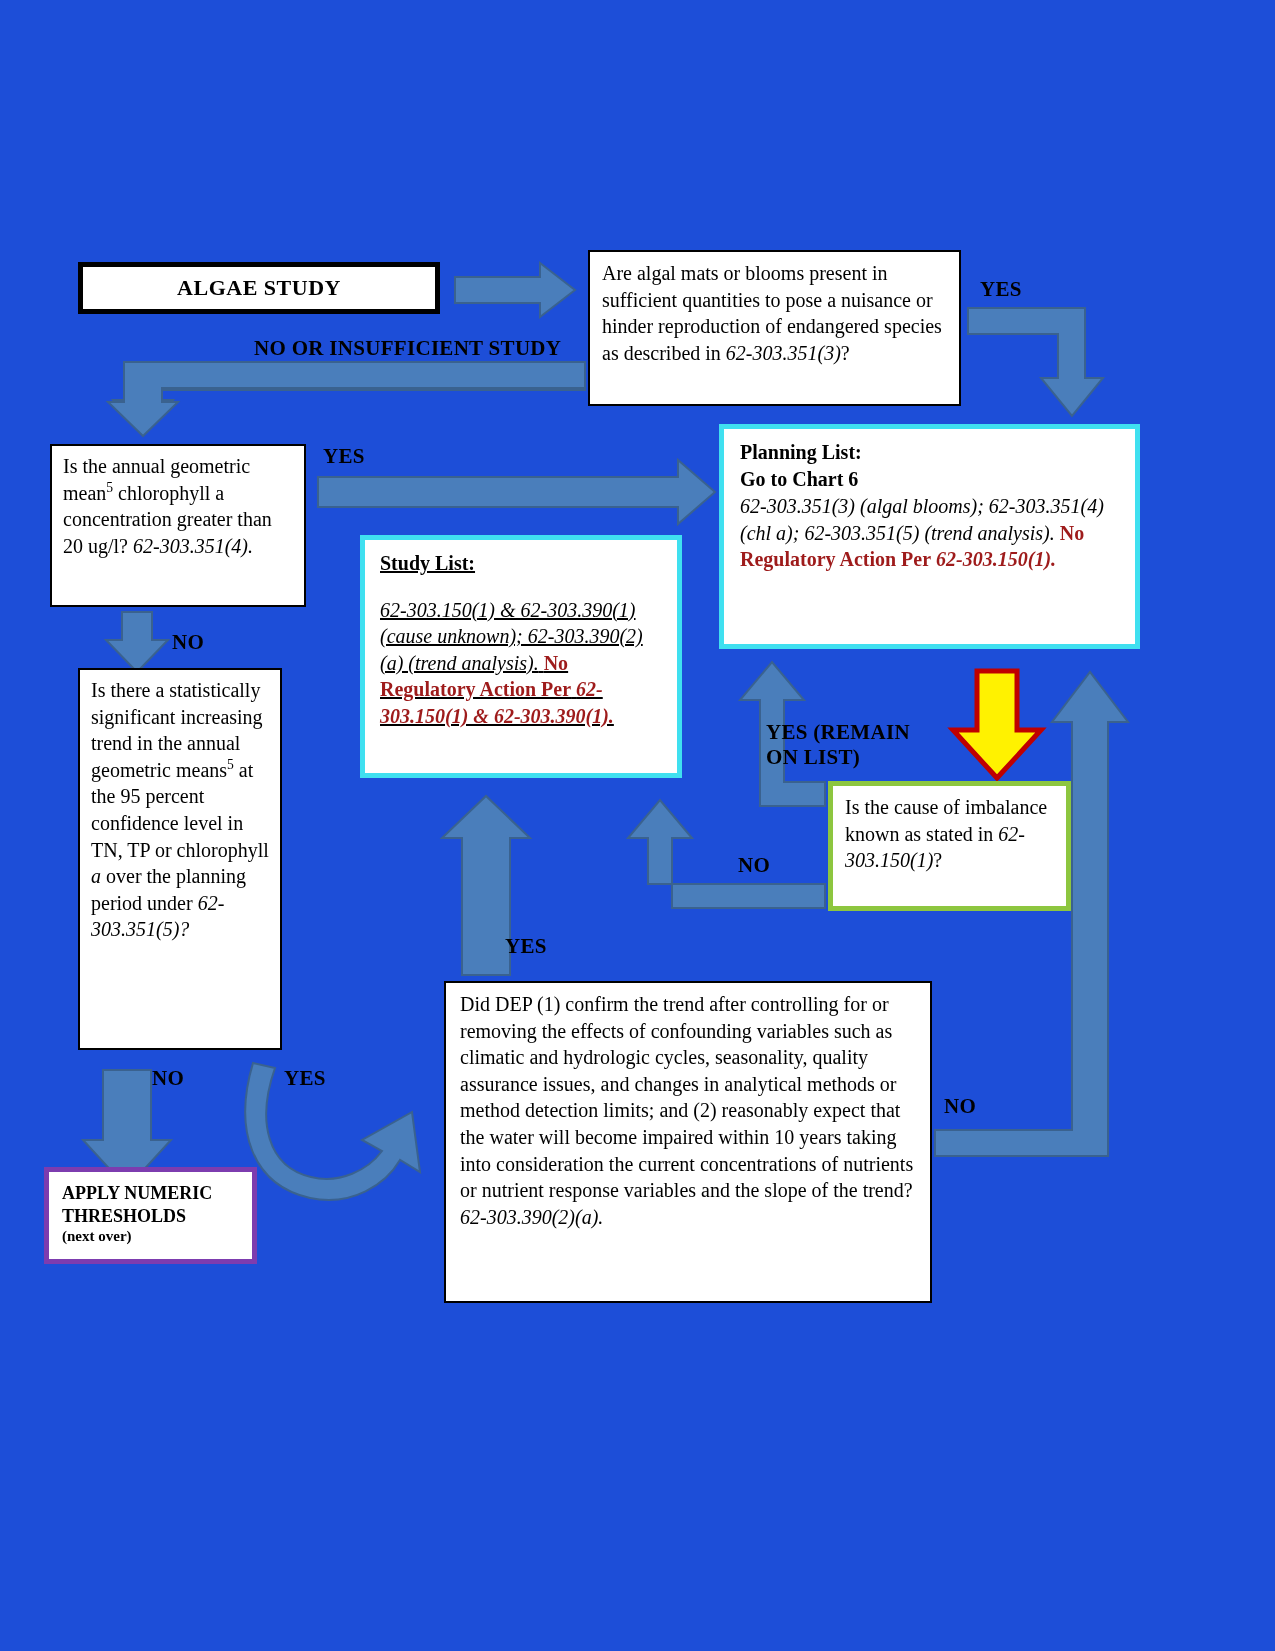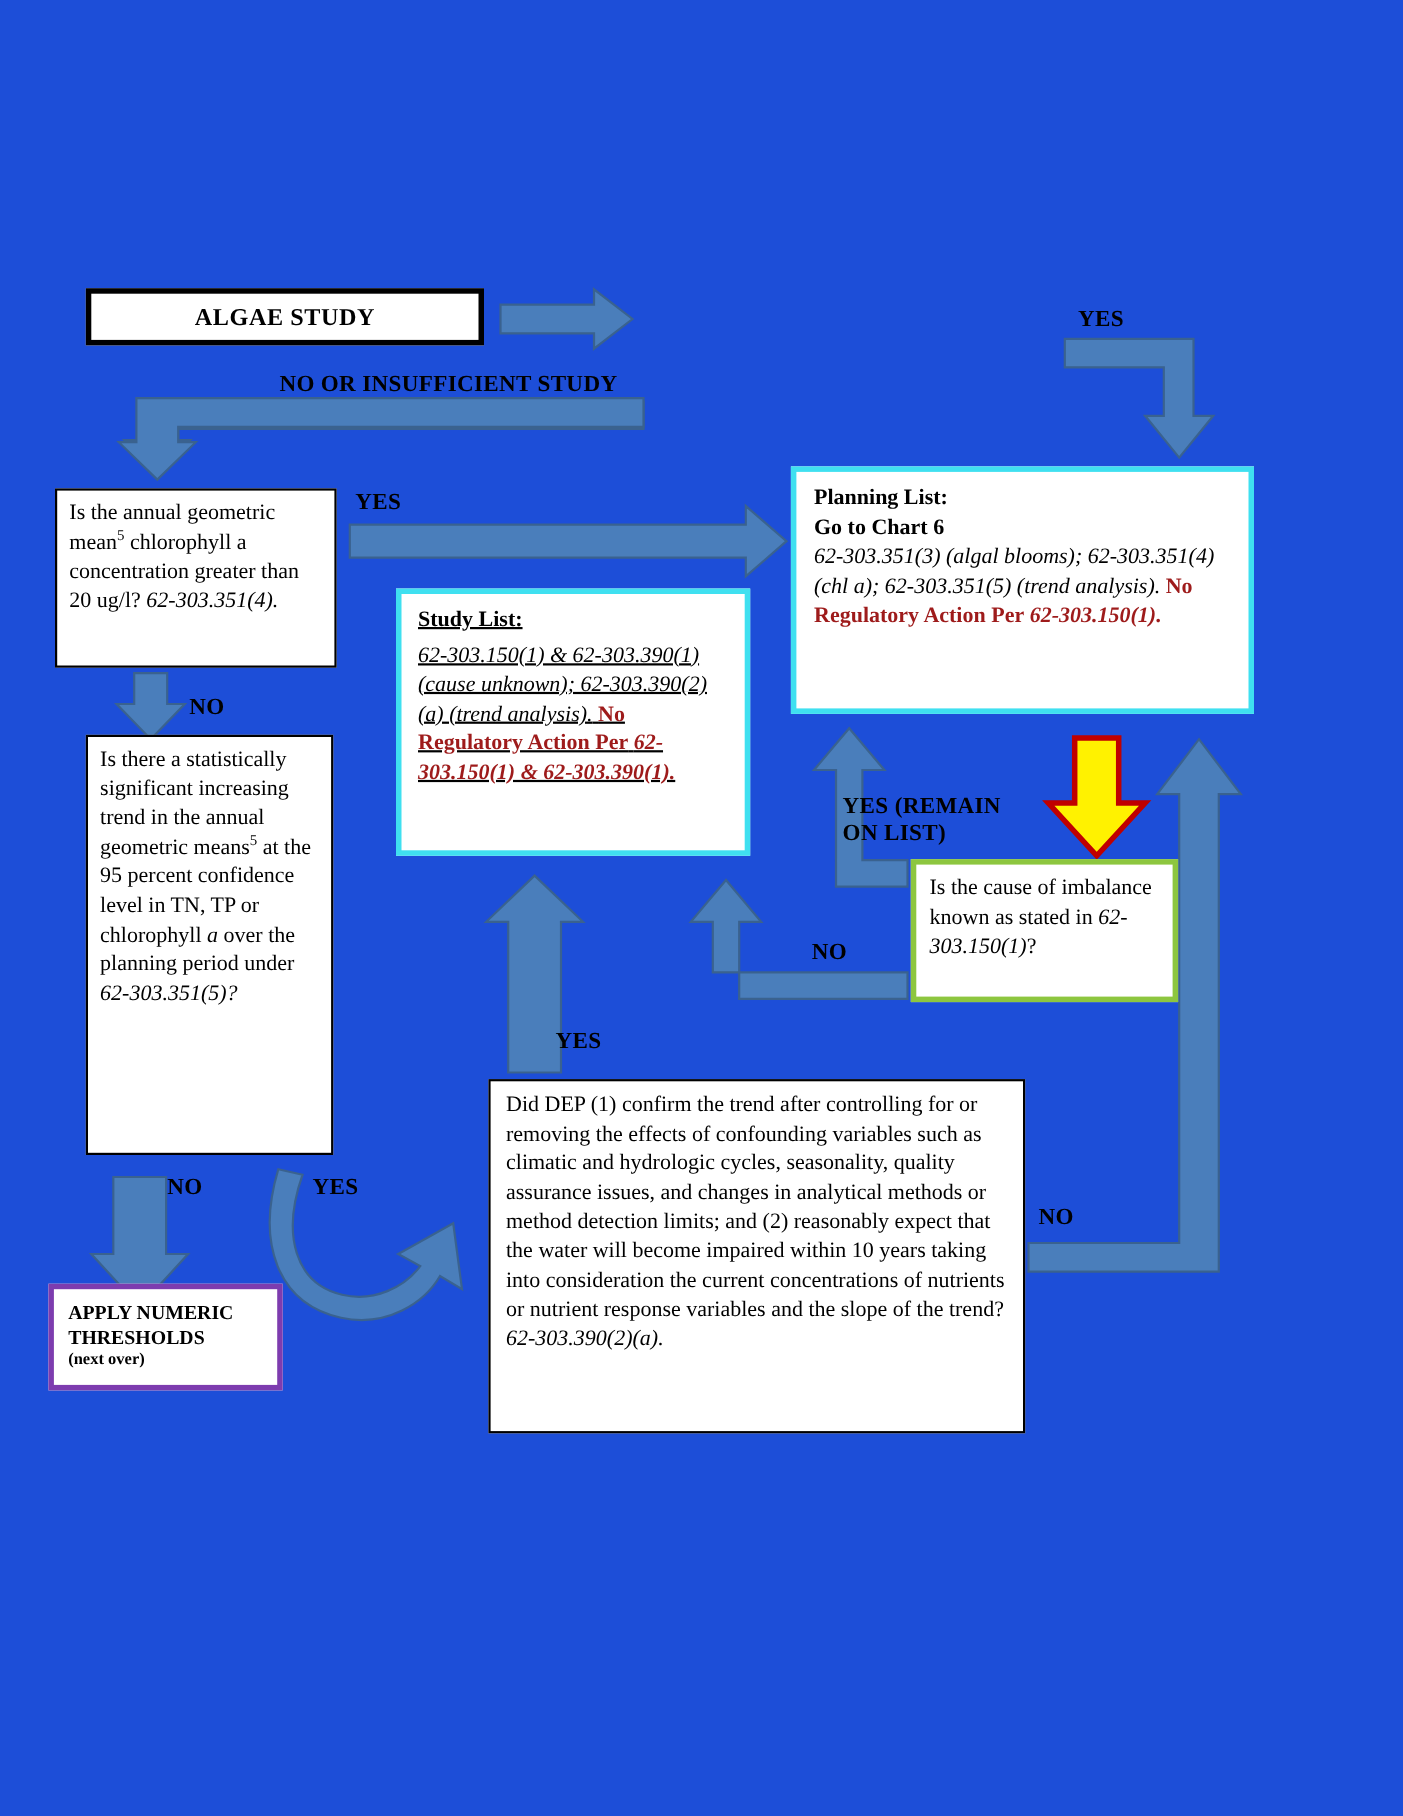--- a/index.html
+++ b/index.html
@@ -63,47 +63,52 @@
 
     <path class="ar" d="M935,1130 L1072,1130 L1072,722 L1052,722 L1090,672 L1128,722 L1108,722 L1108,1156 L935,1156 Z"></path>
 
     <polygon class="ar-y" points="977,671 1017,671 1017,730 1041,730 997,778 953,730 977,730"></polygon>
   </svg>
 
   <div class="box b-thick" style="left:78px;top:262px;width:362px;height:52px;display:flex;align-items:center;justify-content:center;">
     <span class="txt bold" style="font-size:22px;letter-spacing:.5px;">ALGAE STUDY</span>
   </div>
 
+  <div class="box b-black" style="left:588px;top:250px;width:373px;height:156px;padding:8px 12px;">
+    <div class="txt">
+      <span>Are algal mats or blooms present in sufficient quantities to pose a nuisance or hinder reproduction of endangered species as described in </span><span class="ital">62-303.351(3)</span><span>?</span>
+    </div>
+  </div>
 
   <div class="box b-cyan" style="left:719px;top:424px;width:421px;height:225px;padding:10px 16px;">
     <div class="txt bold">Planning List:</div>
     <div class="txt bold">Go to Chart 6</div>
     <div class="txt" style="margin-top:1px;">
       <span class="ital">62-303.351(3) (algal blooms); 62-303.351(4) (chl a); 62-303.351(5) (trend analysis).</span>
       <span class="red">No Regulatory Action Per</span>
       <span class="redi">62-303.150(1).</span>
     </div>
   </div>
 
   <div class="box b-black" style="left:50px;top:444px;width:256px;height:163px;padding:7px 11px;">
     <div class="txt">
       <span>Is the annual geometric mean</span><sup>5</sup><span> chlorophyll a concentration greater than 20 ug/l? </span><span class="ital">62-303.351(4).</span>
     </div>
   </div>
 
   <div class="box b-cyan" style="left:360px;top:535px;width:322px;height:243px;padding:10px 15px;text-decoration:underline;">
     <div class="txt bold">Study List:</div>
-    <div class="txt" style="margin-top:6px;">
+    <div class="txt" style="margin-top:20px;">
       <span class="ital">62-303.150(1) &amp; 62-303.390(1) (cause unknown); 62-303.390(2)(a) (trend analysis).</span>
       <span class="red">No Regulatory Action Per</span>
       <span class="redi">62-303.150(1) &amp; 62-303.390(1).</span>
     </div>
   </div>
 
-  <div class="box b-black" style="left:78px;top:668px;width:225px;height:382px;padding:7px 11px;">
+  <div class="box b-black" style="left:78px;top:668px;width:204px;height:382px;padding:7px 11px;">
     <div class="txt">
       <span>Is there a statistically significant increasing trend in the annual geometric means</span><sup>5</sup><span> at the 95 percent confidence level in TN, TP or </span><span>chlorophyll </span><span class="ital">a</span><span> over the planning period under </span><span class="ital">62-303.351(5)?</span>
     </div>
   </div>
 
   <div class="box b-green" style="left:828px;top:781px;width:243px;height:130px;padding:8px 12px;">
     <div class="txt">
       <span>Is the cause of imbalance known as stated in </span><span class="ital">62-303.150(1)</span><span>?</span>
     </div>
   </div>

